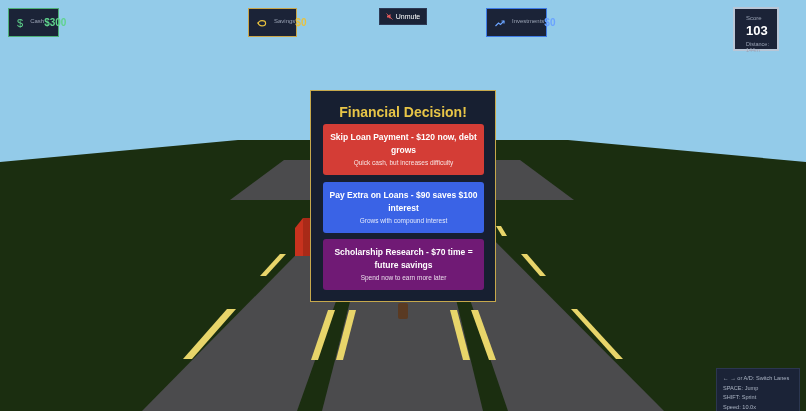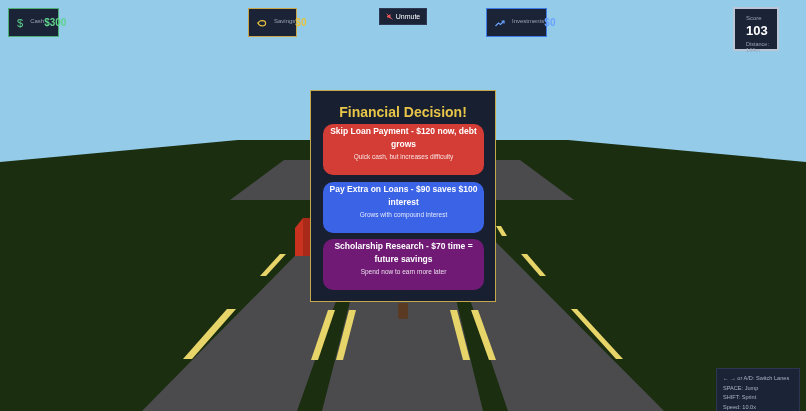--- a/index.html
+++ b/index.html
@@ -18,21 +18,21 @@
   #invest { left: 486px; width: 61px; border: 1px solid #3e7be6; }
   #invest .ico, #invest .val { color: #6aa3ff; }
   #unmute { left: 379px; top: 8px; width: 48px; height: 17px; border: 1px solid #2e3a55; display: flex; align-items: center; justify-content: center; font-size: 7px; cursor: pointer; }
   #unmute .mi { color: #e05a5a; font-size: 7px; margin-right: 3px; }
   #score { left: 733px; top: 7px; width: 46px; height: 44px; border: 2px solid #b9c6d6; padding: 6px 0 0 11px; }
   #score .lbl { font-size: 6px; color: #9aa3b5; }
   #score .num { font-size: 13px; font-weight: bold; margin-top: 2px; }
   #score .dist { font-size: 5.5px; color: #9aa3b5; margin-top: 3px; }
   #modal { position: absolute; left: 310px; top: 90px; width: 186px; height: 212px; background: #171f31; border: 1.5px solid #c6a84c; box-sizing: border-box; }
   #modal h2 { margin: 0; position: absolute; top: 13px; left: 0; width: 100%; text-align: center; font-size: 14px; color: #e8c547; font-weight: bold; }
-  .opt { position: absolute; left: 12px; width: 161px; border-radius: 10px; color: #fff; text-align: center; cursor: pointer; box-sizing: border-box; padding-top: 1px; }
+  .opt { position: absolute; left: 12px; width: 161px; border-radius: 3px; color: #fff; text-align: center; cursor: pointer; box-sizing: border-box; padding-top: 7px; }
   .opt .t { font-size: 8.5px; font-weight: bold; line-height: 13px; padding: 0 6px; }
   .opt .d { font-size: 6.5px; opacity: 0.85; margin-top: 2px; }
   #opt1 { top: 33px; height: 51px; background: #d43d36; }
   #opt2 { top: 91px; height: 51px; background: #3a63e6; }
   #opt3 { top: 148px; height: 51px; background: #701a75; }
   #help { position: absolute; left: 716px; top: 368px; width: 84px; height: 43px; background: #1b2337; border: 1px solid #2c3650; border-bottom: none; box-sizing: border-box; padding: 5px 0 0 6px; color: #aab3c3; font-size: 5.6px; line-height: 9.5px; }
 </style>
 </head>
 <body>
 

